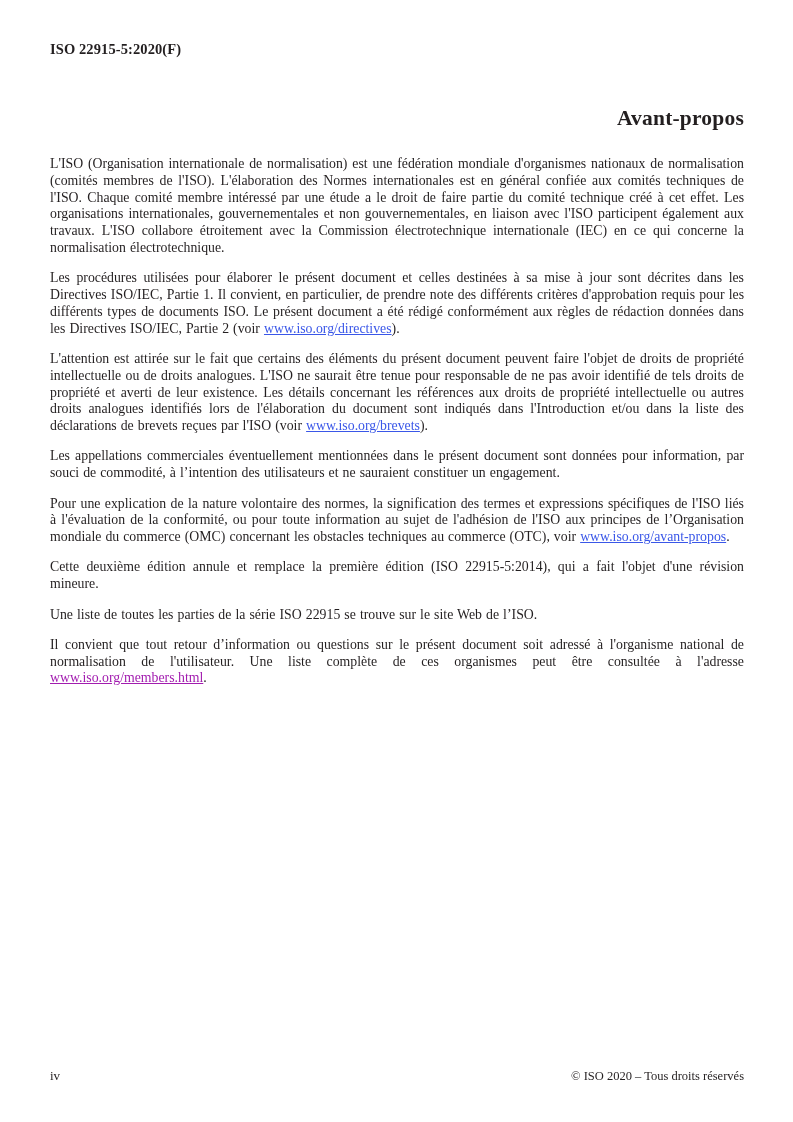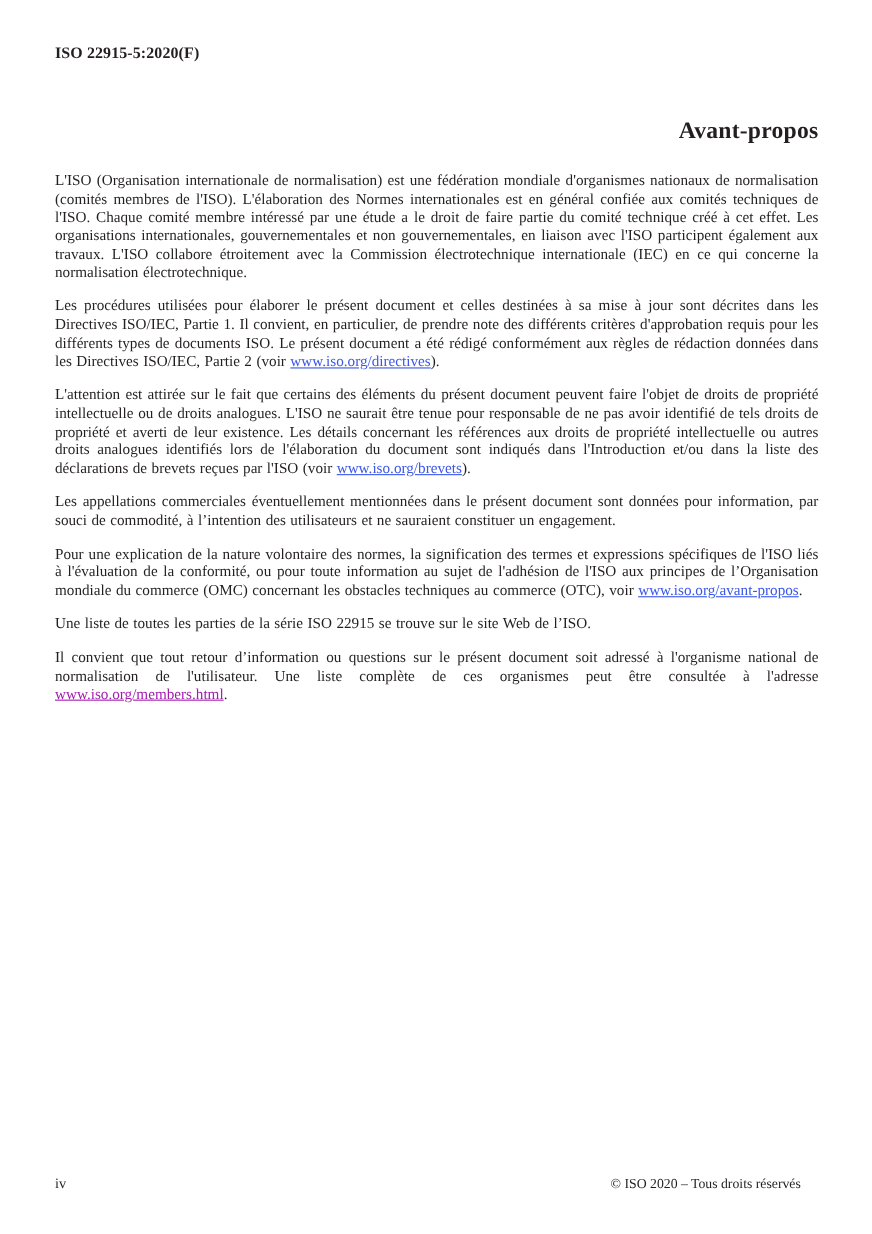--- a/index.html
+++ b/index.html
@@ -44,21 +44,21 @@
   }
   p.para em { font-style: italic; }
   p.para a {
     color: #3a57e8;
     text-decoration: underline;
     cursor: pointer;
   }
   footer.pagefoot {
     position: absolute;
     left: 50px;
-    right: 65px;
+    right: 49px;
     bottom: 38px;
     display: flex;
     justify-content: space-between;
     align-items: baseline;
     font-size: 13px;
   }
   footer.pagefoot .copyright { font-size: 12.5px; }
 </style>
 </head>
 <body>
@@ -66,20 +66,21 @@
 <div class="page">
   <div class="content">
     <div class="doc-ref">ISO 22915-5:2020(F)</div>
     <h1 class="title">Avant-propos</h1>
     <main class="body" id="paragraphs">
         <p class="para"><span>L'ISO (Organisation internationale de normalisation) est une fédération mondiale d'organismes nationaux de normalisation (comités membres de l'ISO). L'élaboration des Normes internationales est en général confiée aux comités techniques de l'ISO. Chaque comité membre intéressé par une étude a le droit de faire partie du comité technique créé à cet effet. Les organisations internationales, gouvernementales et non gouvernementales, en liaison avec l'ISO participent également aux travaux. L'ISO collabore étroitement avec la Commission électrotechnique internationale (IEC) en ce qui concerne la normalisation électrotechnique.</span></p>
         <p class="para"><span>Les procédures utilisées pour élaborer le présent document et celles destinées à sa mise à jour sont décrites dans les Directives ISO/IEC, Partie 1. Il convient, en particulier, de prendre note des différents critères d'approbation requis pour les différents types de documents ISO. Le présent document a été rédigé conformément aux règles de rédaction données dans les Directives ISO/IEC, Partie 2 (voir </span><a href="#" style="color: rgb(58, 87, 232);">www.iso.org/directives</a><span>).</span></p>
         <p class="para"><span>L'attention est attirée sur le fait que certains des éléments du présent document peuvent faire l'objet de droits de propriété intellectuelle ou de droits analogues. L'ISO ne saurait être tenue pour responsable de ne pas avoir identifié de tels droits de propriété et averti de leur existence. Les détails concernant les références aux droits de propriété intellectuelle ou autres droits analogues identifiés lors de l'élaboration du document sont indiqués dans l'Introduction et/ou dans la liste des déclarations de brevets reçues par l'ISO (voir </span><a href="#" style="color: rgb(58, 87, 232);">www.iso.org/brevets</a><span>).</span></p>
         <p class="para"><span>Les appellations commerciales éventuellement mentionnées dans le présent document sont données pour information, par souci de commodité, à l’intention des utilisateurs et ne sauraient constituer un engagement.</span></p>
         <p class="para"><span>Pour une explication de la nature volontaire des normes, la signification des termes et expressions spécifiques de l'ISO liés à l'évaluation de la conformité, ou pour toute information au sujet de l'adhésion de l'ISO aux principes de l’Organisation mondiale du commerce (OMC) concernant les obstacles techniques au commerce (OTC), voir </span><a href="#" style="color: rgb(58, 87, 232);">www.iso.org/avant-propos</a><span>.</span></p>
+        <p class="para"><span>Cette deuxième édition annule et remplace la première édition (ISO 22915-5:2014), qui a fait l'objet d'une révision mineure.</span></p>
         <p class="para"><span>Une liste de toutes les parties de la série ISO 22915 se trouve sur le site Web de l’ISO.</span></p>
         <p class="para"><span>Il convient que tout retour d’information ou questions sur le présent document soit adressé à l'organisme national de normalisation de l'utilisateur. Une liste complète de ces organismes peut être consultée à l'adresse </span><a href="#" style="color: #a21caf;">www.iso.org/members.html</a><span>.</span></p>
       </main>
   </div>
   <footer class="pagefoot">
     <span class="pagenum">iv</span>
     <span class="copyright">© ISO 2020 – Tous droits réservés</span>
   </footer>
 </div>
 

